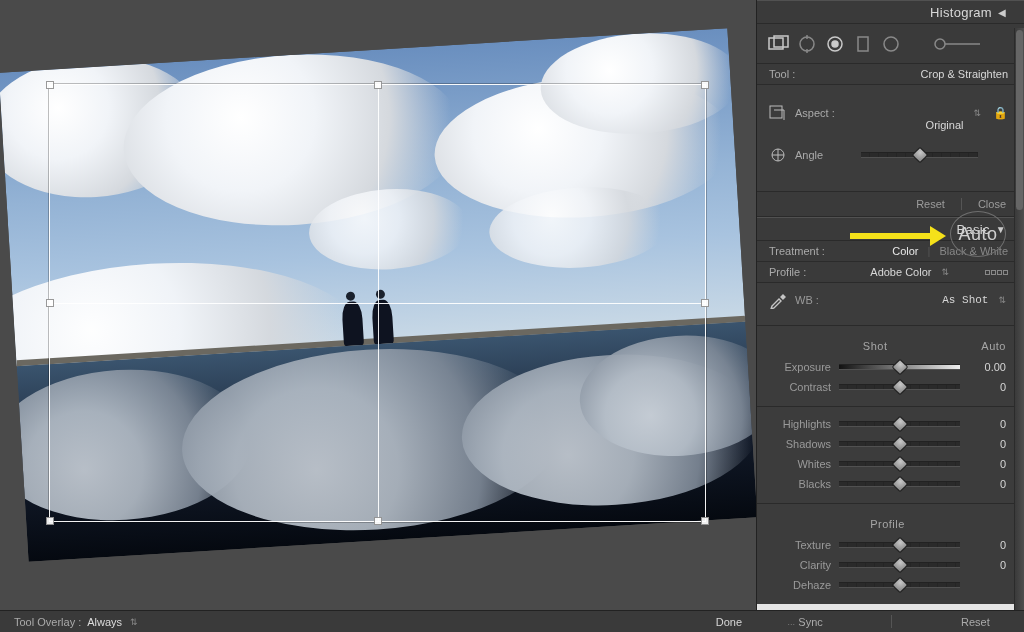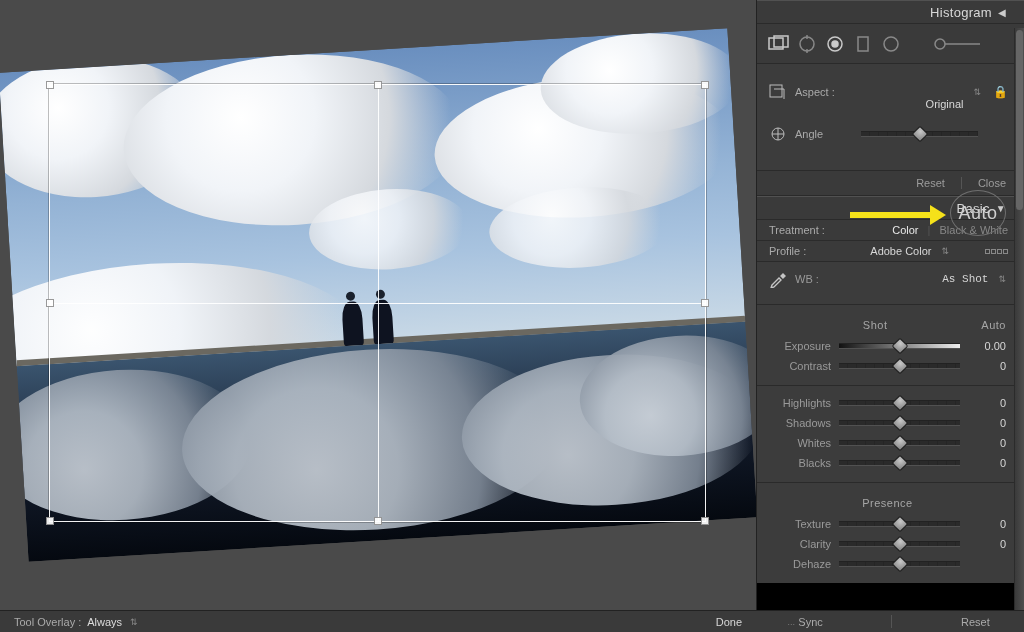--- a/index.html
+++ b/index.html
@@ -72,21 +72,21 @@
   .ch-bl { left:-4px; bottom:-4px; } .ch-br { right:-4px; bottom:-4px; }
   .ch-t { left:50%; margin-left:-4px; top:-4px; }
   .ch-b { left:50%; margin-left:-4px; bottom:-4px; }
   .ch-l { top:50%; margin-top:-4px; left:-4px; }
   .ch-r { top:50%; margin-top:-4px; right:-4px; }
 
   
   .right-panel {
     position: absolute; right: 0; top: 0;
     width: 268px; height: 632px;
-    background: #000000;
+    background: #e5e5e5;
     border-left: 1px solid #222;
     display: flex; flex-direction: column;
   }
   .rp-scroll {
     position:absolute; right:0; top:28px; bottom:0; width:10px;
     background: linear-gradient(to right,#3a3a3a 0%,#4e4e4e 100%);
     border-left:1px solid #2b2b2b;
   }
   .rp-scroll .thumb { position:absolute; left:1px; right:1px; top:2px; height:180px; background:#666; border-radius:4px; }
 
@@ -279,20 +279,24 @@
         </svg>
     </div>
     <div class="tool-btn" style="flex:1.2">
       <svg width="48" height="14" viewBox="0 0 48 14">
           <circle cx="6" cy="7" r="5"></circle>
           <line x1="11" y1="7" x2="46" y2="7"></line>
         </svg>
     </div>
   </div>
 
+  <div class="section-label-row">
+    <span>Tool :</span>
+    <span class="right">Crop &amp; Straighten</span>
+  </div>
 
   <div class="crop-body" style="position:relative;">
     <div class="crop-row">
       <span class="crop-icon">
         <svg width="18" height="16" viewBox="0 0 18 16" stroke="#bcbcbc" fill="none">
             <rect x="1" y="1" width="12" height="12"></rect>
             <path d="M5 5h10v10"></path>
           </svg>
       </span>
       <span class="label">Aspect :</span>
@@ -427,21 +431,21 @@
       <span class="label">Blacks</span>
       <div class="slider">
           <div class="ticks"></div>
           <div class="knob" style="left:50%"></div>
         </div>
       <span class="value">0</span>
     </div>
   </div>
 
   <div class="section-block" style="border-bottom:none;">
-    <div class="subhead"><span>Presence</span></div>
+    <div class="subhead"><span>Profile</span></div>
     <div class="slider-row">
       <span class="label">Texture</span>
       <div class="slider">
           <div class="ticks"></div>
           <div class="knob" style="left:50%"></div>
         </div>
       <span class="value">0</span>
     </div>
     <div class="slider-row">
       <span class="label">Clarity</span>

